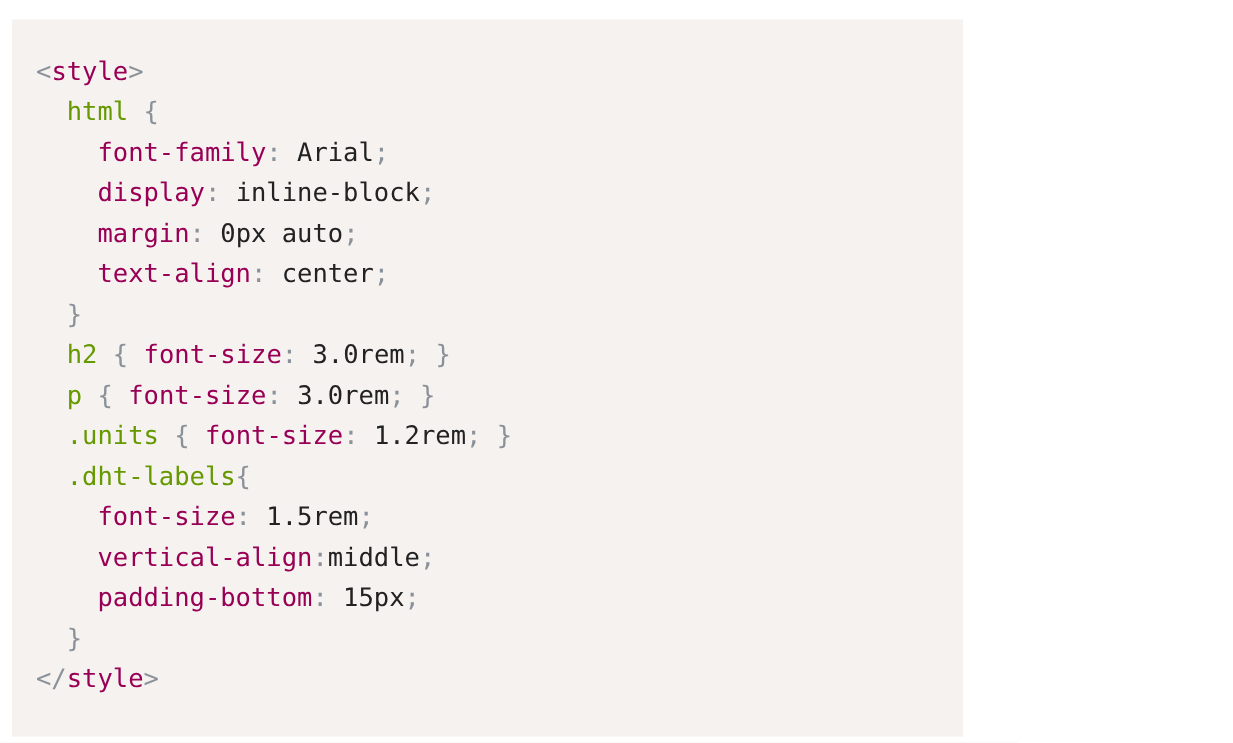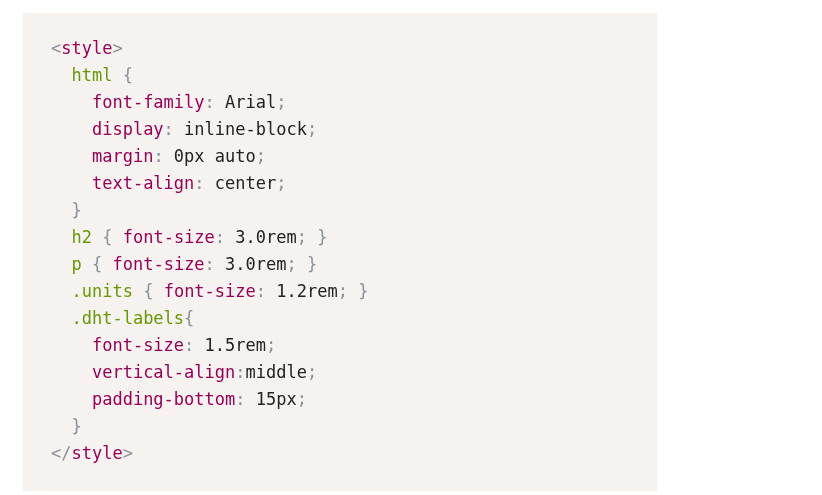--- a/index.html
+++ b/index.html
@@ -9,25 +9,25 @@
   body {
     width: 822px;
     height: 495px;
     background: #ffffff;
     overflow: hidden;
     font-family: "DejaVu Sans Mono", "Liberation Mono", monospace;
   }
   .code-block {
     box-sizing: border-box;
     position: absolute;
-    left: 23px;
+    left: 8px;
     top: 0;
     width: 634px;
     height: 478px;
-    padding: 22px 14px 24px 28px;
+    padding: 22px 14px 24px 16px;
     overflow: hidden;
   }
   .code-line {
     white-space: pre;
     font-size: 17px;
     line-height: 27px;
     height: 27px;
   }
   .code-line span {
     white-space: pre;

